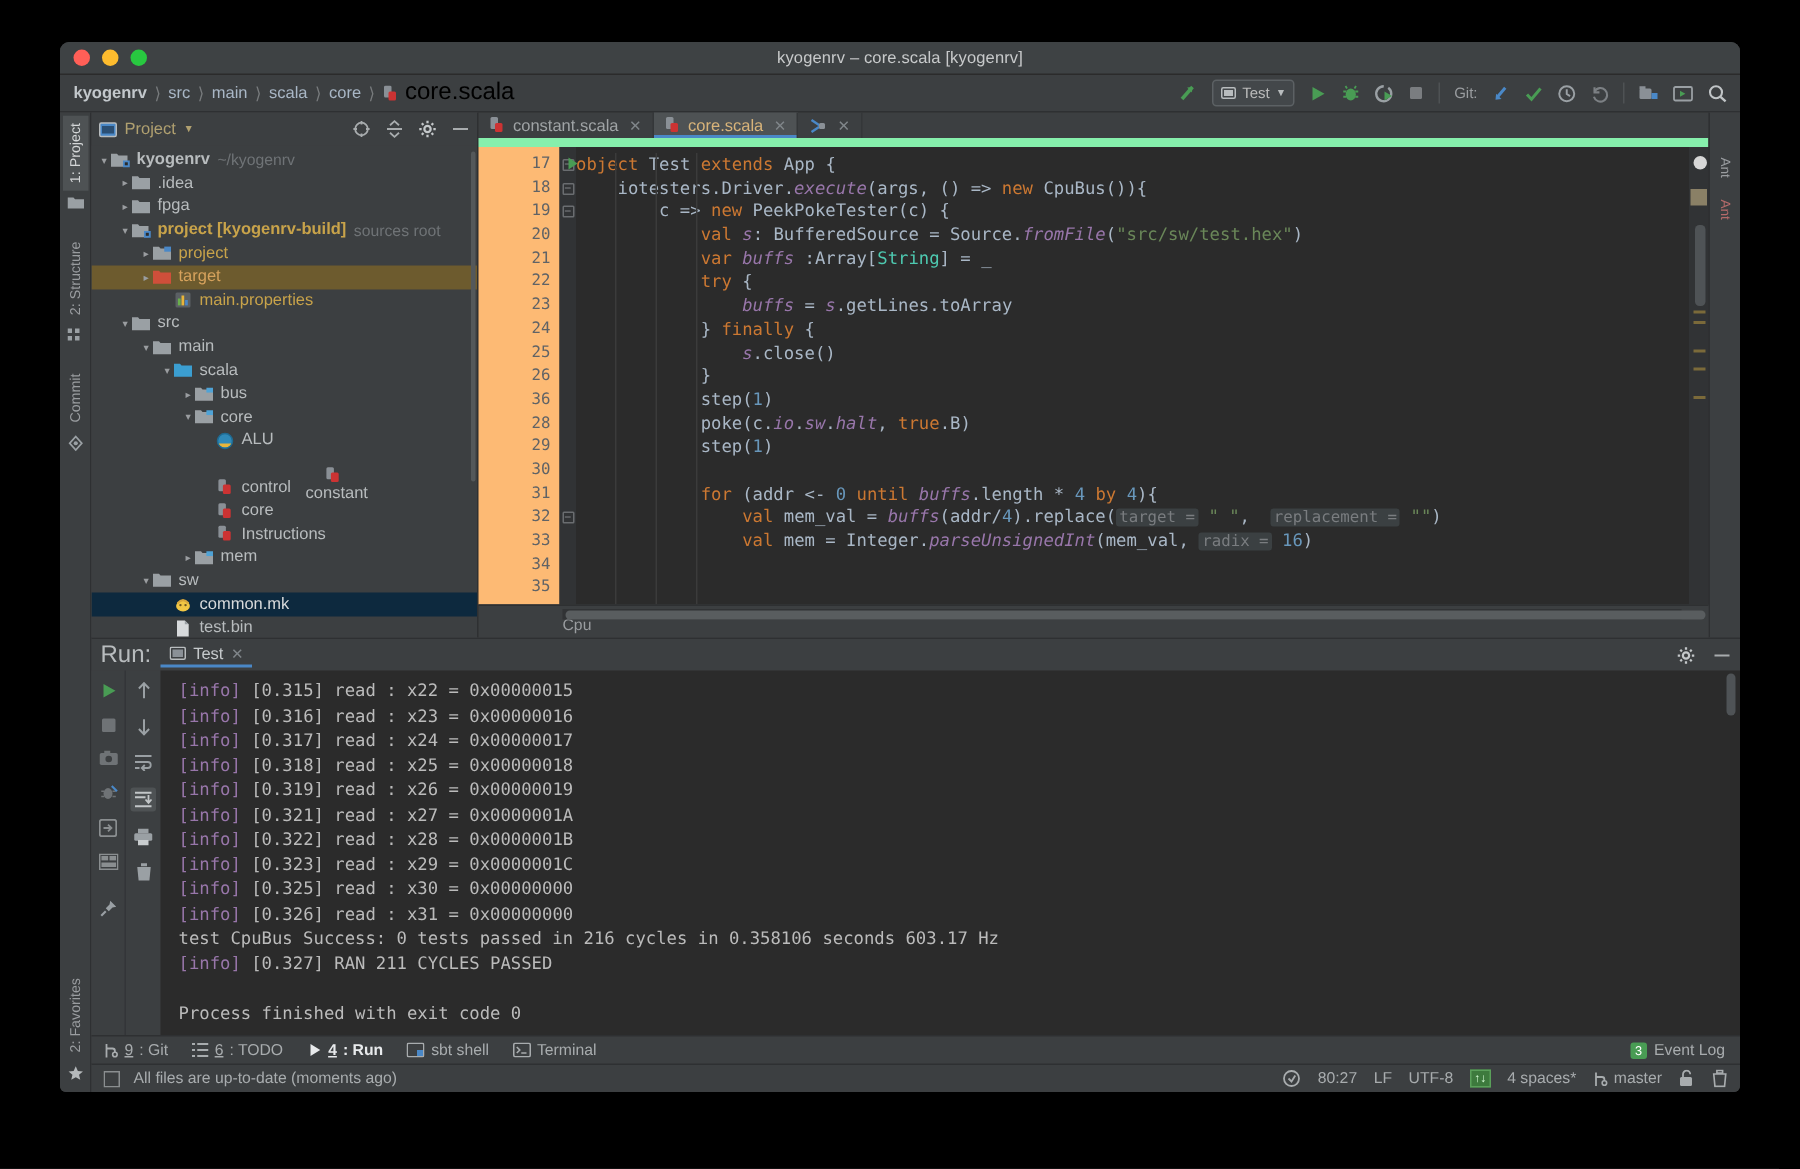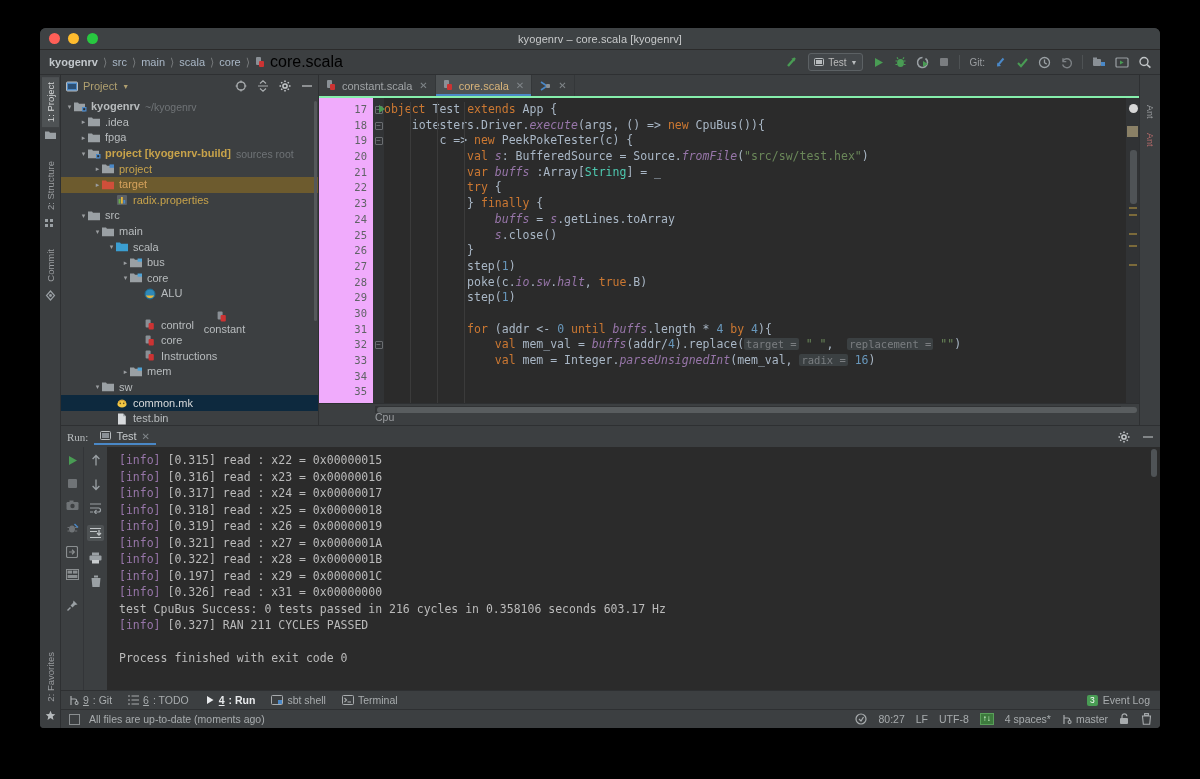--- a/index.html
+++ b/index.html
@@ -112,37 +112,37 @@
   .tsub { color: #6f7376; margin-left: 5px; font-size: 10.5px; }
   .tree-scroll {
     position: absolute; right: 1px; top: 4px; width: 3px; height: 220px;
     background: #54585a; border-radius: 2px;
   }
 
   
   .editor-wrap { flex: 1 1 auto; display: flex; flex-direction: column; min-width: 0; background: #2b2b2b; }
   .tabbar {
     height: 23px; background: #3c3f41; display: flex; align-items: stretch;
-    flex: 0 0 23px; border-bottom: 2px solid #86efac;
+    flex: 0 0 23px; border-bottom: 6px solid #86efac;
   }
   .etab {
     display: flex; align-items: center; gap: 5px; padding: 0 7px;
     font-size: 11px; color: #a0a4a6; border-right: 1px solid #343739;
     position: relative;
   }
   .etab.active { background: #4e5254; color: #d9b47a; }
   .etab.active::after {
     content: ""; position: absolute; left: 0; right: 0; bottom: 0;
     height: 2px; background: #4a88c7;
   }
   .etab .x { color: #80868a; font-size: 10px; margin-left: 2px; }
 
   .code-area { flex: 1 1 auto; display: flex; min-height: 0; position: relative; background: #2b2b2b; }
   .gutter {
-    width: 54px; background: #f0abfc; flex: 0 0 54px;
+    width: 54px; background: #fdba74; flex: 0 0 54px;
     font-family: "DejaVu Sans Mono", monospace; font-size: 10.5px;
     color: #606366; text-align: right; padding-top: 4px;
   }
   .gline { height: 15.7px; line-height: 15.7px; padding-right: 6px; position: relative; }
   .grun { position: absolute; right: -12px; top: 3px; width: 0; height: 0;
     border-left: 6px solid #499c54; border-top: 4px solid transparent; border-bottom: 4px solid transparent; }
   .foldcol { width: 11px; background: #313335; flex: 0 0 11px; padding-top: 4px; }
   .fold { height: 15.7px; display: flex; align-items: center; justify-content: center; }
   .fold .m {
     width: 8px; height: 8px; border: 1px solid #6a6d70; border-radius: 1px;
@@ -194,21 +194,21 @@
     writing-mode: vertical-rl; font-size: 9px; color: #9a9da0;
     padding: 4px 2px; white-space: nowrap;
   }
 
   
   .runwin { flex: 1 1 auto; display: flex; flex-direction: column; min-height: 0; background: #3c3f41; }
   .run-header {
     height: 22px; display: flex; align-items: center; gap: 6px;
     padding: 0 6px; flex: 0 0 22px; border-top: 1px solid #2e3032;
   }
-  .run-label { font-size: 11px; color: #b8bcbe; font-family: Liberation Serif, serif; }
+  .run-label { font-size: 16px; color: #b8bcbe; }
   .run-tab {
     display: flex; align-items: center; gap: 5px; font-size: 11px;
     color: #c6cacc; border-bottom: 2px solid #4a88c7; padding: 2px 6px 1px 6px;
   }
   .run-tab .x { color: #80868a; font-size: 10px; }
   .run-header-right { margin-left: auto; display: flex; align-items: center; gap: 12px; }
 
   .run-body { flex: 1 1 auto; display: flex; min-height: 0; }
   .run-tools {
     width: 23px; flex: 0 0 23px; background: #3c3f41;
@@ -527,21 +527,21 @@
               <div class="trow" style="padding-left: 46px;">
                 <span class="arrow"></span>
                 <span class="ticon">
                   <svg width="13" height="12" viewBox="0 0 13 12">
                     <rect x="1" y="1" width="10" height="10" rx="1" fill="#5b6064"></rect>
                     <rect x="2.6" y="5" width="1.8" height="4.6" fill="#6ab04c"></rect>
                     <rect x="5" y="3" width="1.8" height="6.6" fill="#e8b53a"></rect>
                     <rect x="7.4" y="6" width="1.8" height="3.6" fill="#4a88c7"></rect>
                   </svg>
                 </span>
-                <span class="tlabel" style="color: rgb(200, 163, 74);">radix.properties</span>
+                <span class="tlabel" style="color: rgb(200, 163, 74);">main.properties</span>
               </div>
               <div class="trow" style="padding-left: 18px;">
                 <span class="arrow">▾</span>
                 <span class="ticon">
                   <svg width="13" height="12" viewBox="0 0 13 12">
                     <path d="M0 1.5 h4 l1 1.2 h7 v7.5 H0 z" fill="#9aa0a4"></path>
                   </svg>
                 </span>
                 <span class="tlabel" style="color: rgb(184, 188, 190);">src</span>
               </div>
@@ -716,21 +716,21 @@
                 <div class="gline">17<span class="grun"></span></div>
                 <div class="gline">18</div>
                 <div class="gline">19</div>
                 <div class="gline">20</div>
                 <div class="gline">21</div>
                 <div class="gline">22</div>
                 <div class="gline">23</div>
                 <div class="gline">24</div>
                 <div class="gline">25</div>
                 <div class="gline">26</div>
-                <div class="gline">27</div>
+                <div class="gline">36</div>
                 <div class="gline">28</div>
                 <div class="gline">29</div>
                 <div class="gline">30</div>
                 <div class="gline">31</div>
                 <div class="gline">32</div>
                 <div class="gline">33</div>
                 <div class="gline">34</div>
                 <div class="gline">35</div>
               </div>
             <div class="foldcol" id="foldcol">
@@ -765,22 +765,22 @@
             <div class="code" id="codebody">
               <div class="indent-guide" style="left:26px;"></div>
               <div class="indent-guide" style="left:53px;"></div>
               <div class="indent-guide" style="left:80px;"></div>
             <div class="cline"><span class="kw">object</span> <span class="pln">Test</span> <span class="kw">extends</span> <span class="pln">App</span> <span class="pln">{</span></div>
                 <div class="cline">    <span class="pln">iotesters.Driver.</span><span class="it">execute</span><span class="pln">(args, () =&gt; </span><span class="kw">new</span><span class="pln"> CpuBus()){</span></div>
                 <div class="cline">        <span class="pln">c =&gt; </span><span class="kw">new</span><span class="pln"> PeekPokeTester(c) {</span></div>
                 <div class="cline">            <span class="kw">val</span> <span class="it">s</span><span class="pln">: BufferedSource = Source.</span><span class="it">fromFile</span><span class="pln">(</span><span class="str">"src/sw/test.hex"</span><span class="pln">)</span></div>
                 <div class="cline">            <span class="kw">var</span> <span class="it">buffs</span> <span class="pln">:Array[</span><span class="ty">String</span><span class="pln">] = _</span></div>
                 <div class="cline">            <span class="kw">try</span> <span class="pln">{</span></div>
+                <div class="cline">                <span class="it">buffs</span> <span class="pln">= </span><span class="it">s</span><span class="pln">.getLines.toArray</span></div>
                 <div class="cline">            <span class="pln">} </span><span class="kw">finally</span> <span class="pln">{</span></div>
-                <div class="cline">                <span class="it">buffs</span> <span class="pln">= </span><span class="it">s</span><span class="pln">.getLines.toArray</span></div>
                 <div class="cline">                <span class="it">s</span><span class="pln">.close()</span></div>
                 <div class="cline">            <span class="pln">}</span></div>
                 <div class="cline">            <span class="pln">step(</span><span class="num">1</span><span class="pln">)</span></div>
                 <div class="cline">            <span class="pln">poke(c.</span><span class="it">io</span><span class="pln">.</span><span class="it">sw</span><span class="pln">.</span><span class="it">halt</span><span class="pln">, </span><span class="kw">true</span><span class="pln">.B)</span></div>
                 <div class="cline">            <span class="pln">step(</span><span class="num">1</span><span class="pln">)</span></div>
                 <div class="cline">&nbsp;</div>
                 <div class="cline">            <span class="kw">for</span> <span class="pln">(addr &lt;- </span><span class="num">0</span> <span class="kw">until</span> <span class="it">buffs</span><span class="pln">.length * </span><span class="num">4</span> <span class="kw">by</span> <span class="num">4</span><span class="pln">){</span></div>
                 <div class="cline">                <span class="kw">val</span> <span class="pln">mem_val = </span><span class="it">buffs</span><span class="pln">(addr/</span><span class="num">4</span><span class="pln">).replace(</span><span class="hint">target =</span> <span class="str">" "</span><span class="pln">, </span> <span class="hint">replacement =</span> <span class="str">""</span><span class="pln">)</span></div>
                 <div class="cline">                <span class="kw">val</span> <span class="pln">mem = Integer.</span><span class="it">parseUnsignedInt</span><span class="pln">(mem_val, </span><span class="hint">radix =</span> <span class="num">16</span><span class="pln">)</span></div>
                 <div class="cline">&nbsp;</div>
@@ -932,21 +932,22 @@
 
           <div class="console" id="console">
             <div class="console-sb"></div>
           <div class="coline"><span class="cinfo">[info]</span><span> [0.315] read : x22 = 0x00000015</span></div>
               <div class="coline"><span class="cinfo">[info]</span><span> [0.316] read : x23 = 0x00000016</span></div>
               <div class="coline"><span class="cinfo">[info]</span><span> [0.317] read : x24 = 0x00000017</span></div>
               <div class="coline"><span class="cinfo">[info]</span><span> [0.318] read : x25 = 0x00000018</span></div>
               <div class="coline"><span class="cinfo">[info]</span><span> [0.319] read : x26 = 0x00000019</span></div>
               <div class="coline"><span class="cinfo">[info]</span><span> [0.321] read : x27 = 0x0000001A</span></div>
               <div class="coline"><span class="cinfo">[info]</span><span> [0.322] read : x28 = 0x0000001B</span></div>
-              <div class="coline"><span class="cinfo">[info]</span><span> [0.197] read : x29 = 0x0000001C</span></div>
+              <div class="coline"><span class="cinfo">[info]</span><span> [0.323] read : x29 = 0x0000001C</span></div>
+              <div class="coline"><span class="cinfo">[info]</span><span> [0.325] read : x30 = 0x00000000</span></div>
               <div class="coline"><span class="cinfo">[info]</span><span> [0.326] read : x31 = 0x00000000</span></div>
               <div class="coline">test CpuBus Success: 0 tests passed in 216 cycles in 0.358106 seconds 603.17 Hz</div>
               <div class="coline"><span class="cinfo">[info]</span><span> [0.327] RAN 211 CYCLES PASSED</span></div>
               <div class="coline"> </div>
               <div class="coline">Process finished with exit code 0</div>
             </div>
         </div>
       </div>
 
       <div class="toolbtns">

